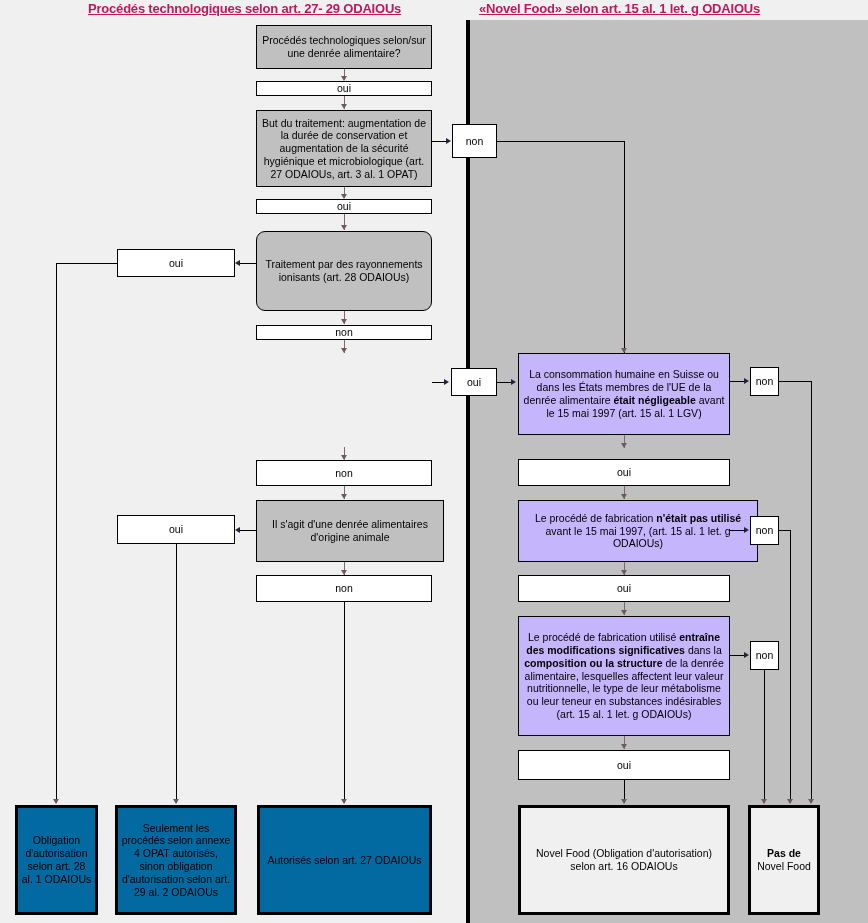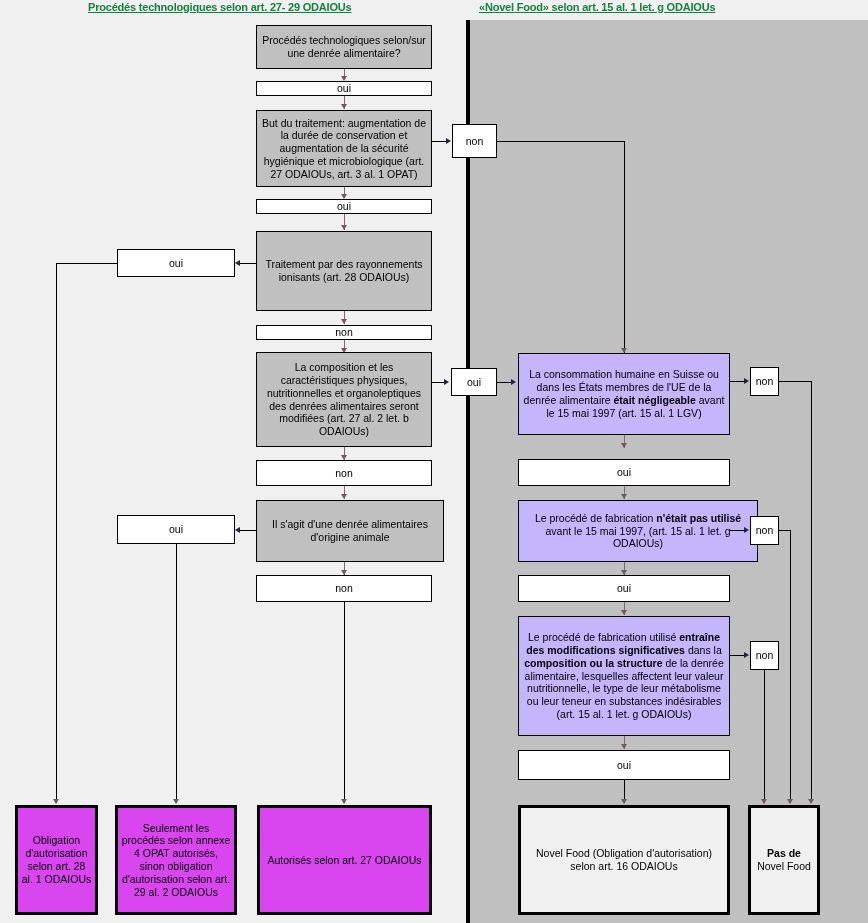--- a/index.html
+++ b/index.html
@@ -12,21 +12,21 @@
   #stage{position:absolute;left:0;top:0;width:868px;height:923px;}
 
   
   .panel-left{position:absolute;left:0;top:0;width:466px;height:923px;background:#f0f0f0;}
   .panel-right{position:absolute;left:470px;top:20px;width:398px;height:903px;background:#c0c0c0;}
   .divider{position:absolute;left:466px;top:20px;width:4px;height:903px;background:#000;}
 
   
   .hdr{
     position:absolute;top:1px;
-    font-size:11px;font-weight:bold;color:#15803d;
+    font-size:13px;font-weight:bold;color:#be185d;
     text-decoration:underline;white-space:nowrap;
     letter-spacing:-0.2px;
   }
   #hdr-left{left:88px;}
   #hdr-right{left:479px;}
 
   
   .box{
     position:absolute;box-sizing:border-box;
     display:flex;align-items:center;justify-content:center;
@@ -35,21 +35,21 @@
   }
   .box .inner{width:100%;}
 
   
   .dec-l{background:#c0c0c0;border:1px solid #000;font-size:10.5px;}
   
   .dec-r{background:#c4b5fd;border:1px solid #000;font-size:10.5px;}
   
   .lab{background:#ffffff;border:1px solid #000;font-size:10.5px;}
   
-  .term{background:#d946ef;border:3px solid #000;font-size:10.5px;}
+  .term{background:#0369a1;border:3px solid #000;font-size:10.5px;}
   .term-r{background:#f0f0f0;border:3px solid #000;font-size:10.5px;}
 
   
   .vline{position:absolute;width:1px;background:#000;}
   .hline{position:absolute;height:1px;background:#000;}
   .vline-a{position:absolute;width:1px;background:#7a6a6a;}
 
   
   .arrow-d{position:absolute;width:0;height:0;
     border-left:3px solid transparent;border-right:3px solid transparent;
@@ -98,43 +98,40 @@
   <div class="box lab" style="left:452px;top:124px;width:45px;height:34px;">non</div>
 
   <div class="vline-a" style="left:344px;top:187px;height:11px;"></div>
   <div class="arrow-d" style="left:341px;top:194px;"></div>
 
   <div class="box lab" style="left:256px;top:199px;width:176px;height:15px;">oui</div>
 
   <div class="vline-a" style="left:344px;top:214px;height:16px;"></div>
   <div class="arrow-d" style="left:341px;top:225px;"></div>
 
-  <div class="box dec-l" style="left:256px;top:231px;width:176px;height:80px;">
+  <div class="box dec-l" style="left:256px;top:231px;width:176px;height:80px;border-radius:9px;">
     <span class="inner">Traitement par des rayonnements ionisants  (art. 28 ODAIOUs)</span>
   </div>
 
   <div class="hline" style="left:240px;top:263px;width:16px;"></div>
   <div class="arrow-l" style="left:235px;top:260px;"></div>
   <div class="box lab" style="left:117px;top:249px;width:118px;height:28px;">oui</div>
 
   <div class="hline" style="left:56px;top:263px;width:61px;"></div>
   <div class="vline" style="left:56px;top:263px;height:540px;"></div>
   <div class="arrow-d" style="left:53px;top:799px;"></div>
 
   <div class="vline-a" style="left:344px;top:311px;height:13px;"></div>
   <div class="arrow-d" style="left:341px;top:319px;"></div>
 
   <div class="box lab" style="left:256px;top:325px;width:176px;height:15px;">non</div>
 
   <div class="vline-a" style="left:344px;top:340px;height:13px;"></div>
   <div class="arrow-d" style="left:341px;top:348px;"></div>
 
-  <div class="box dec-l" style="left:256px;top:352px;width:176px;height:95px;">
-    <span class="inner">La composition et les caractéristiques physiques, nutritionnelles et organoleptiques des denrées alimentaires seront modifiées (art. 27 al. 2 let. b ODAIOUs)</span>
-  </div>
 
   <div class="hline" style="left:432px;top:382px;width:14px;"></div>
   <div class="arrow-r" style="left:444px;top:379px;"></div>
   <div class="box lab" style="left:451px;top:368px;width:46px;height:28px;">oui</div>
   <div class="hline" style="left:497px;top:382px;width:16px;"></div>
   <div class="arrow-r" style="left:511px;top:379px;"></div>
 
   <div class="vline-a" style="left:344px;top:447px;height:13px;"></div>
   <div class="arrow-d" style="left:341px;top:455px;"></div>
 

